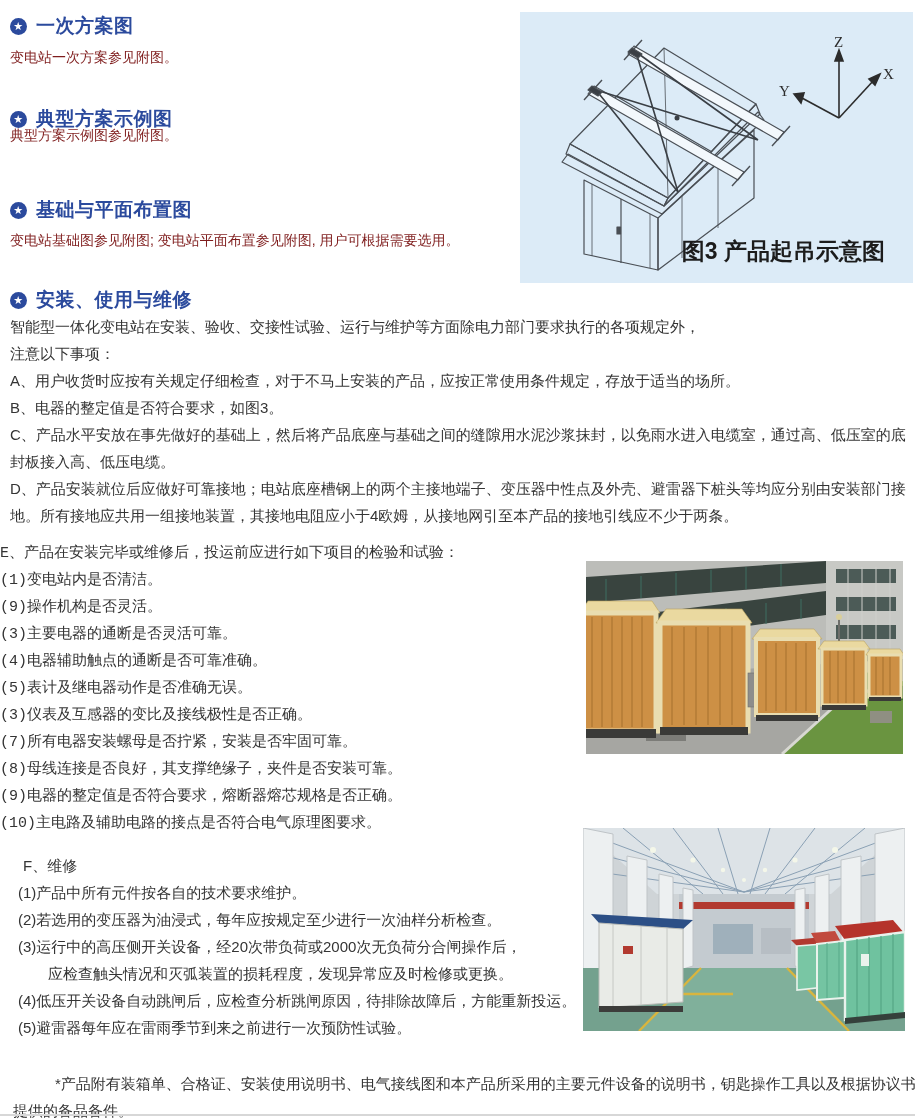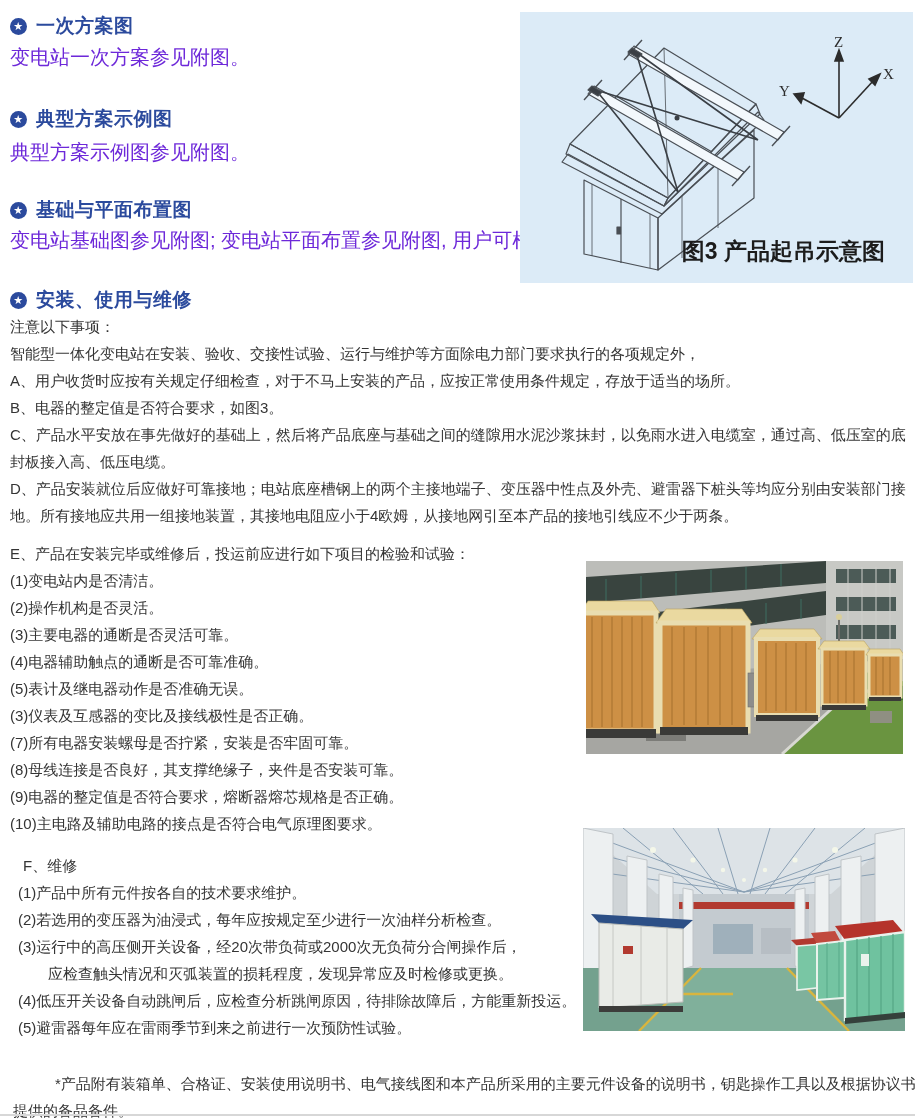--- a/index.html
+++ b/index.html
@@ -10,21 +10,21 @@
   }
   .sec-title{
     position:absolute;display:flex;align-items:center;gap:9px;
     color:var(--accent,#2b4a9d);font-size:19px;font-weight:600;letter-spacing:0.5px;
   }
   .star-bullet{
     flex:0 0 auto;width:17px;height:17px;border-radius:50%;
     background:var(--accent,#2b4a9d);color:#fff;font-size:11px;line-height:17px;
     text-align:center;font-weight:400;
   }
-  .para{position:absolute;font-size:20px;line-height:27px;color:#6d28d9;margin:0;}
+  .para{position:absolute;font-size:14px;line-height:27px;color:#7f1d1d;margin:0;}
   .block{position:absolute;font-size:15px;line-height:27px;color:#343434;}
   .block p{margin:0;}
   .indent2{padding-left:30px;}
   .figbox{
     position:absolute;left:520px;top:12px;width:393px;height:271px;
     background:var(--figbg,#dcebf7);
   }
   .fig-caption{
     position:absolute;right:28px;bottom:16px;font-size:23px;font-weight:600;color:#1c1c1c;
   }
@@ -46,21 +46,21 @@
   <div class="sec-title" style="left:10px;top:13px;">
     <span class="star-bullet">★</span>
     <span>一次方案图</span>
   </div>
   <p class="para" style="left:10px;top:44px;">变电站一次方案参见附图。</p>
 
   <div class="sec-title" style="left:10px;top:106px;">
     <span class="star-bullet">★</span>
     <span>典型方案示例图</span>
   </div>
-  <p class="para" style="left:10px;top:139px;">典型方案示例图参见附图。</p>
+  <p class="para" style="left:10px;top:123px;font-family:Liberation Mono, monospace;">典型方案示例图参见附图。</p>
 
   <div class="sec-title" style="left:10px;top:197px;">
     <span class="star-bullet">★</span>
     <span>基础与平面布置图</span>
   </div>
   <p class="para" style="left:10px;top:227px;width:903px;">变电站基础图参见附图; 变电站平面布置参见附图, 用户可根据需要选用。</p>
 
   <div class="figbox">
     <svg class="drawing" width="268" height="252" viewBox="0 0 268 252">
       <g fill="none" stroke="#4a4f55" stroke-width="1.2" stroke-linejoin="round">
@@ -107,32 +107,32 @@
     </svg>
     <div class="fig-caption">图3 产品起吊示意图</div>
   </div>
 
   <div class="sec-title" style="left:10px;top:287px;">
     <span class="star-bullet">★</span>
     <span>安装、使用与维修</span>
   </div>
 
   <div class="block" style="left:10px;top:313px;width:903px;">
+    <p>智能型一体化变电站在安装、验收、交接性试验、运行与维护等方面除电力部门要求执行的各项规定外，</p>
     <p>注意以下事项：</p>
-    <p>智能型一体化变电站在安装、验收、交接性试验、运行与维护等方面除电力部门要求执行的各项规定外，</p>
     <p>A、用户收货时应按有关规定仔细检查，对于不马上安装的产品，应按正常使用条件规定，存放于适当的场所。</p>
     <p>B、电器的整定值是否符合要求，如图3。</p>
     <p>C、产品水平安放在事先做好的基础上，然后将产品底座与基础之间的缝隙用水泥沙浆抹封，以免雨水进入电缆室，通过高、低压室的底封板接入高、低压电缆。</p>
     <p>D、产品安装就位后应做好可靠接地；电站底座槽钢上的两个主接地端子、变压器中性点及外壳、避雷器下桩头等均应分别由安装部门接地。所有接地应共用一组接地装置，其接地电阻应小于4欧姆，从接地网引至本产品的接地引线应不少于两条。</p>
   </div>
 
-  <div class="block" style="left:10px;top:540px;width:572px;">
+  <div class="block" style="left:0;top:540px;width:572px;font-family:Liberation Mono, monospace;">
     <p>E、产品在安装完毕或维修后，投运前应进行如下项目的检验和试验：</p>
     <p>(1)变电站内是否清洁。</p>
-    <p>(2)操作机构是否灵活。</p>
+    <p>(9)操作机构是否灵活。</p>
     <p>(3)主要电器的通断是否灵活可靠。</p>
     <p>(4)电器辅助触点的通断是否可靠准确。</p>
     <p>(5)表计及继电器动作是否准确无误。</p>
     <p>(3)仪表及互感器的变比及接线极性是否正确。</p>
     <p>(7)所有电器安装螺母是否拧紧，安装是否牢固可靠。</p>
     <p>(8)母线连接是否良好，其支撑绝缘子，夹件是否安装可靠。</p>
     <p>(9)电器的整定值是否符合要求，熔断器熔芯规格是否正确。</p>
     <p>(10)主电路及辅助电路的接点是否符合电气原理图要求。</p>
   </div>
 

